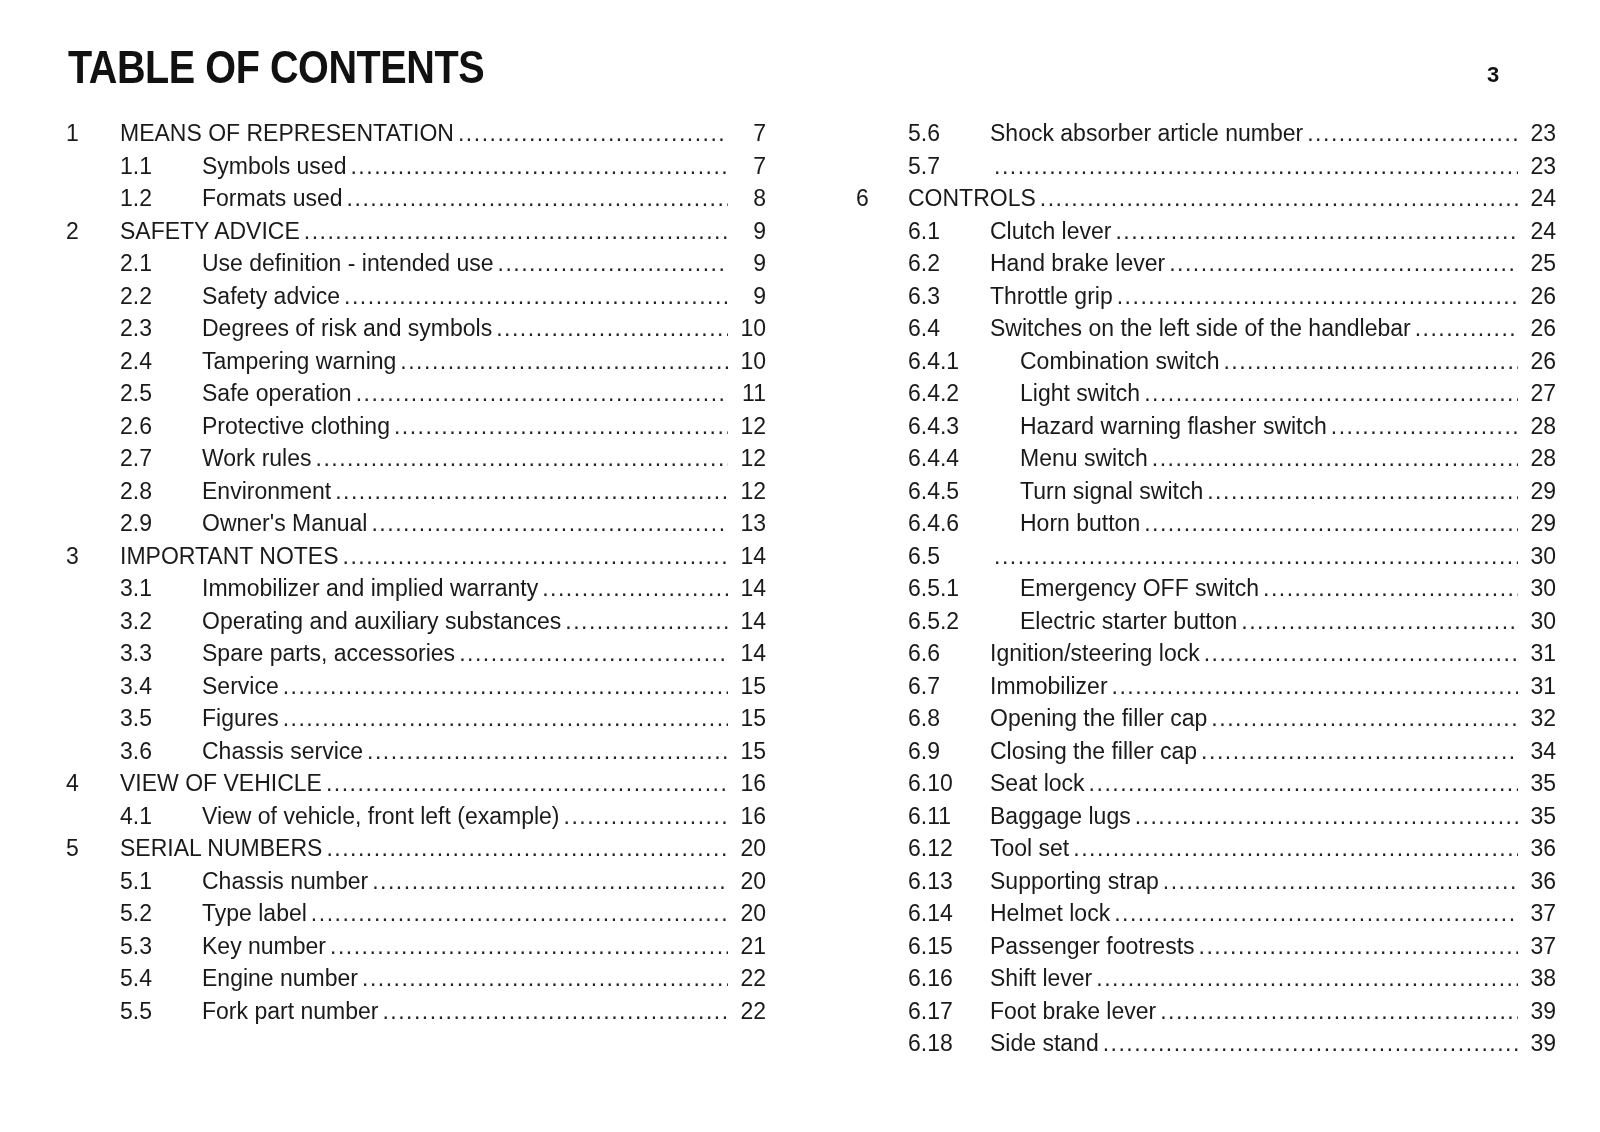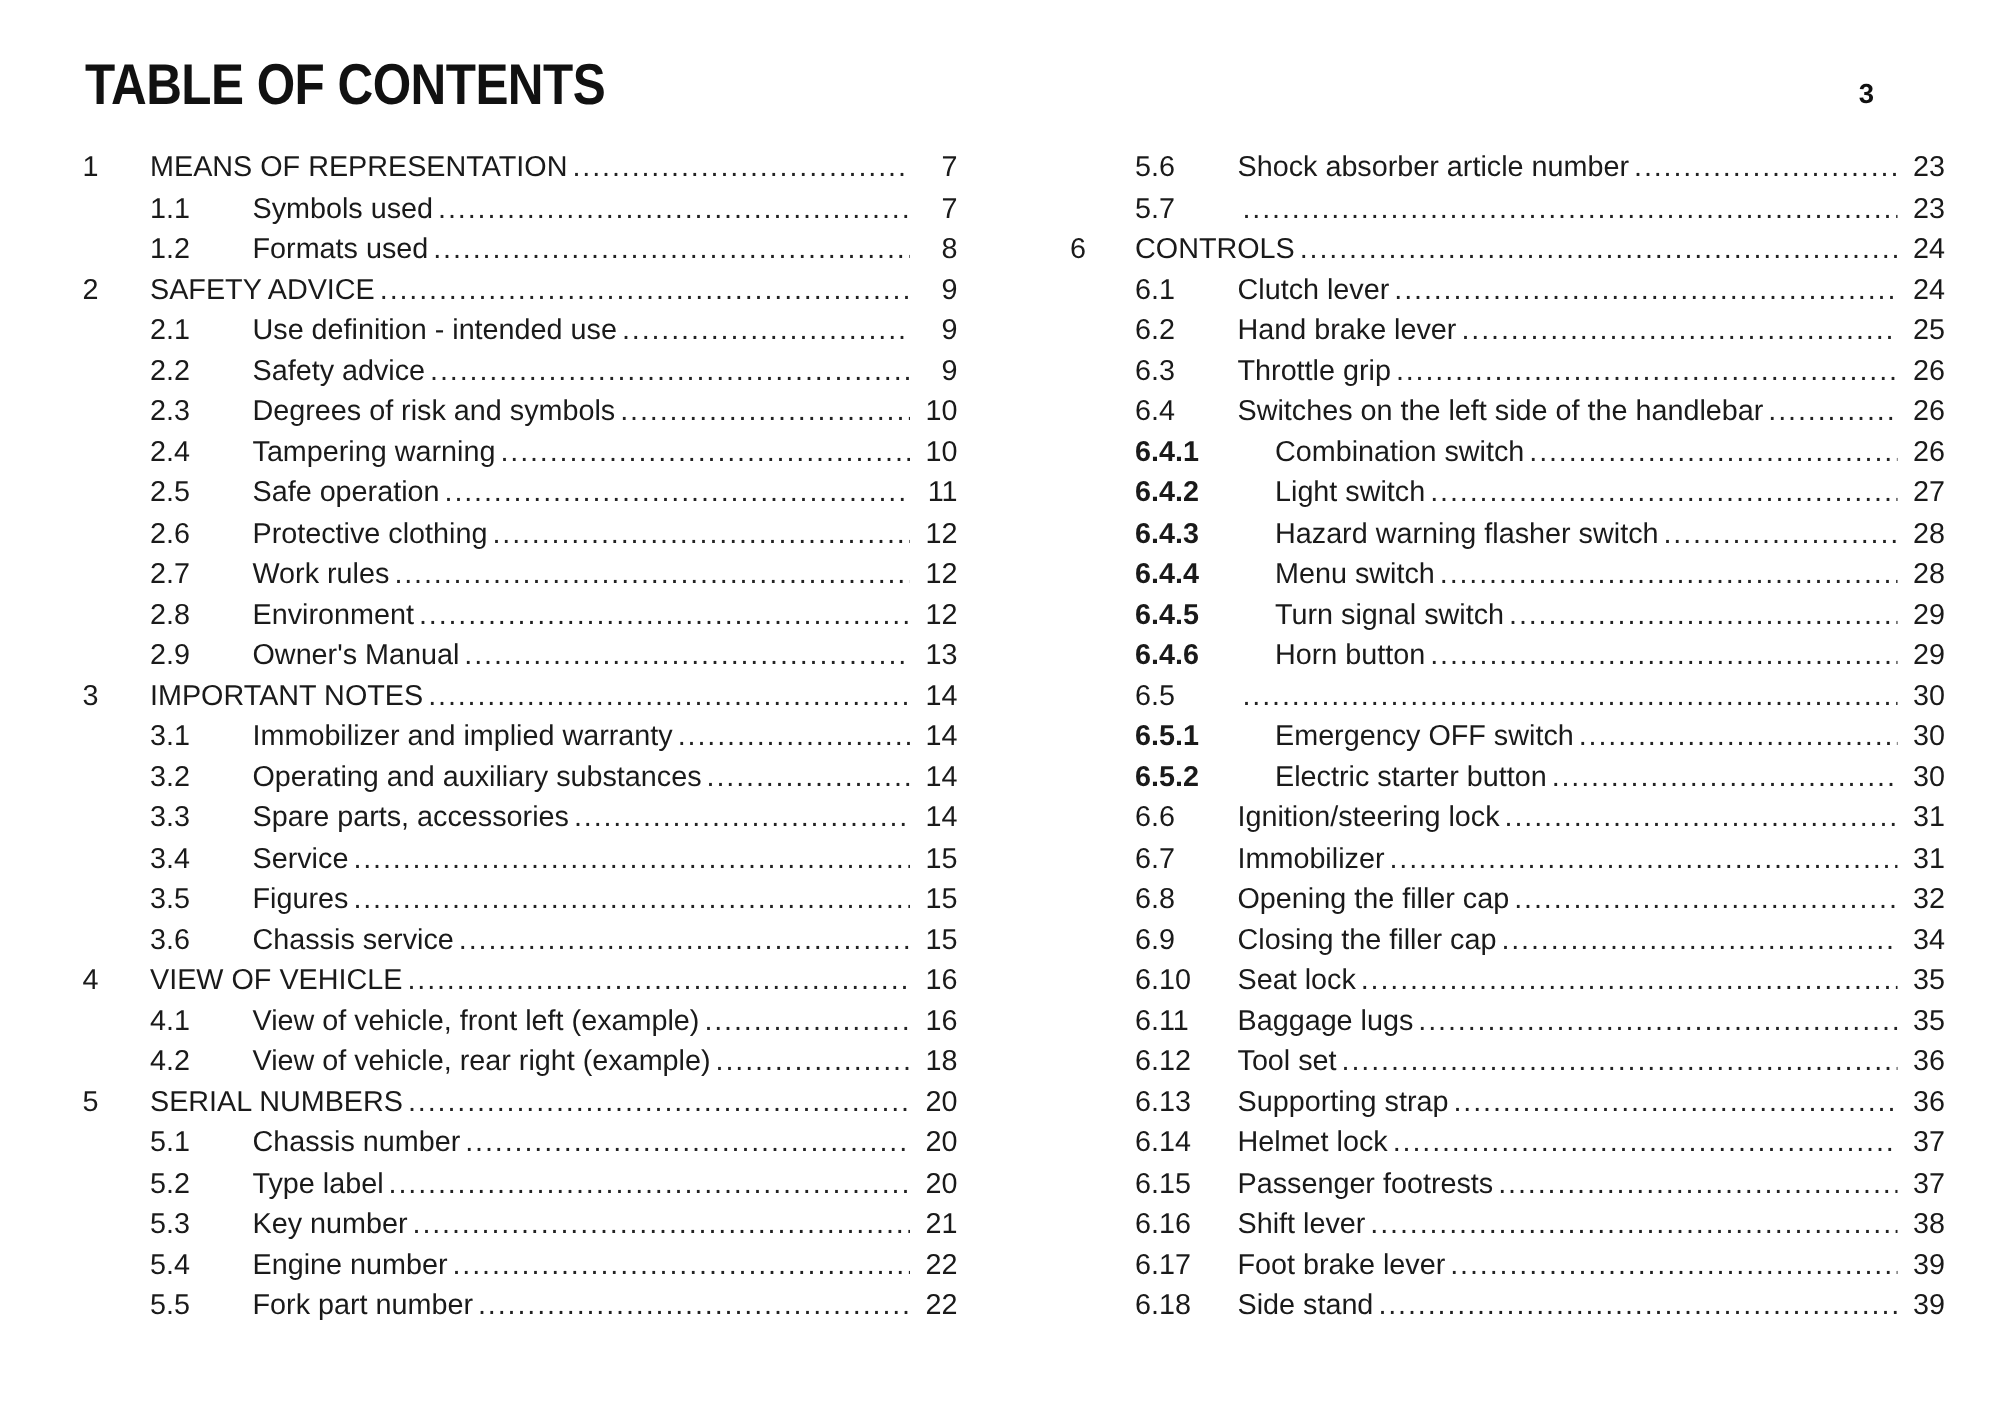--- a/index.html
+++ b/index.html
@@ -6,21 +6,21 @@
   body { width: 1600px; height: 1132px; position: relative; overflow: hidden; color: #1a1a1a; font-family: "Liberation Sans", sans-serif; }
   .title { position: absolute; left: 68px; top: 40px; font-family: "Liberation Sans", sans-serif; font-weight: bold; font-size: 46px; letter-spacing: -0.5px; transform: scaleX(0.86); transform-origin: left top; color: #111; margin: 0; }
   .page-num { position: absolute; left: 1487px; top: 62px; font-weight: bold; font-size: 22px; color: #111; }
   .col { position: absolute; top: 117px; }
   .col.left { left: 66px; width: 700px; }
   .col.right { left: 828px; width: 700px; margin-left: 28px; }
   .row { position: relative; height: 32.5px; line-height: 32.5px; font-size: 23px; white-space: nowrap; display: flex; align-items: baseline; }
   .num { flex: none; }
   .lvl1 .num { width: 54px; padding-left: 0; }
   .lvl2 .num { width: 82px; padding-left: 54px; }
-  .lvl3 .num { width: 112px; padding-left: 54px; font-weight: bold; }
+  .lvl3 .num { width: 112px; padding-left: 54px; }
   .right .lvl1 .num { width: 52px; }
   .right .lvl2 .num { width: 82px; padding-left: 52px; }
   .right .lvl3 .num { width: 112px; padding-left: 52px; }
   .label { flex: none; }
   .leader { flex: 1 1 auto; overflow: hidden; margin: 0 4px; letter-spacing: 1.5px; color: #222; }
   .leader::before { content: "..............................................................................................................................................................................................................."; }
   .page { flex: none; width: 34px; text-align: right; }
 </style>
 </head>
 <body>
@@ -154,26 +154,20 @@
       <span class="label">VIEW OF VEHICLE</span>
       <span class="leader"></span>
       <span class="page">16</span>
     </div>
     <div class="row lvl2">
       <span class="num">4.1</span>
       <span class="label">View of vehicle, front left (example)</span>
       <span class="leader"></span>
       <span class="page">16</span>
     </div>
-    <div class="row lvl2">
-      <span class="num">4.2</span>
-      <span class="label">View of vehicle, rear right (example)</span>
-      <span class="leader"></span>
-      <span class="page">18</span>
-    </div>
     <div class="row lvl1">
       <span class="num">5</span>
       <span class="label">SERIAL NUMBERS</span>
       <span class="leader"></span>
       <span class="page">20</span>
     </div>
     <div class="row lvl2">
       <span class="num">5.1</span>
       <span class="label">Chassis number</span>
       <span class="leader"></span>

